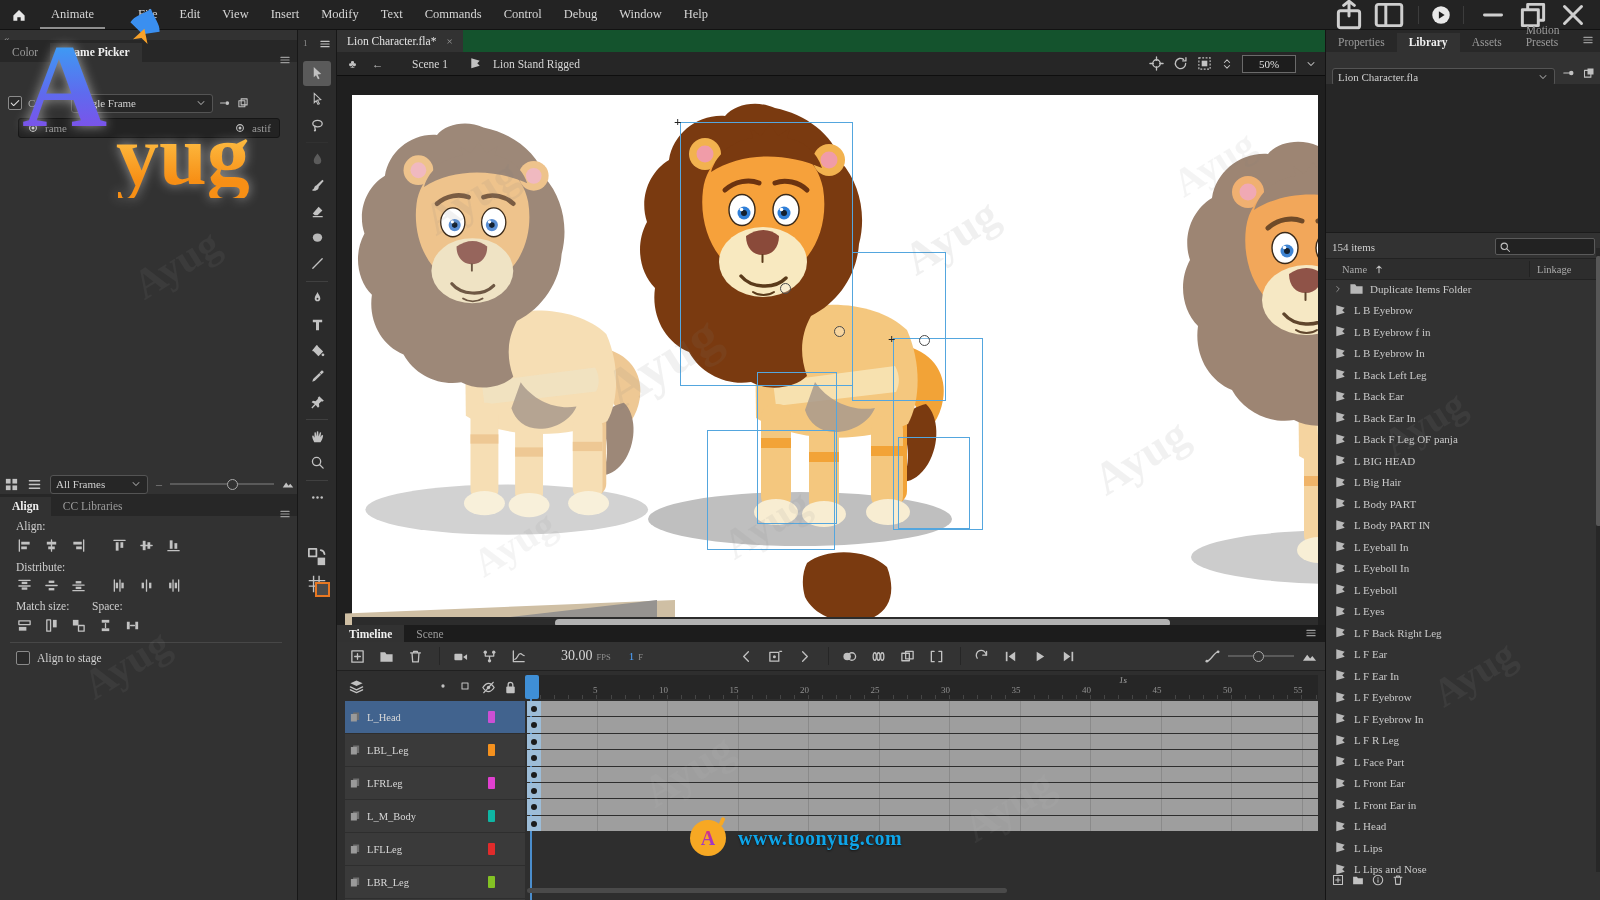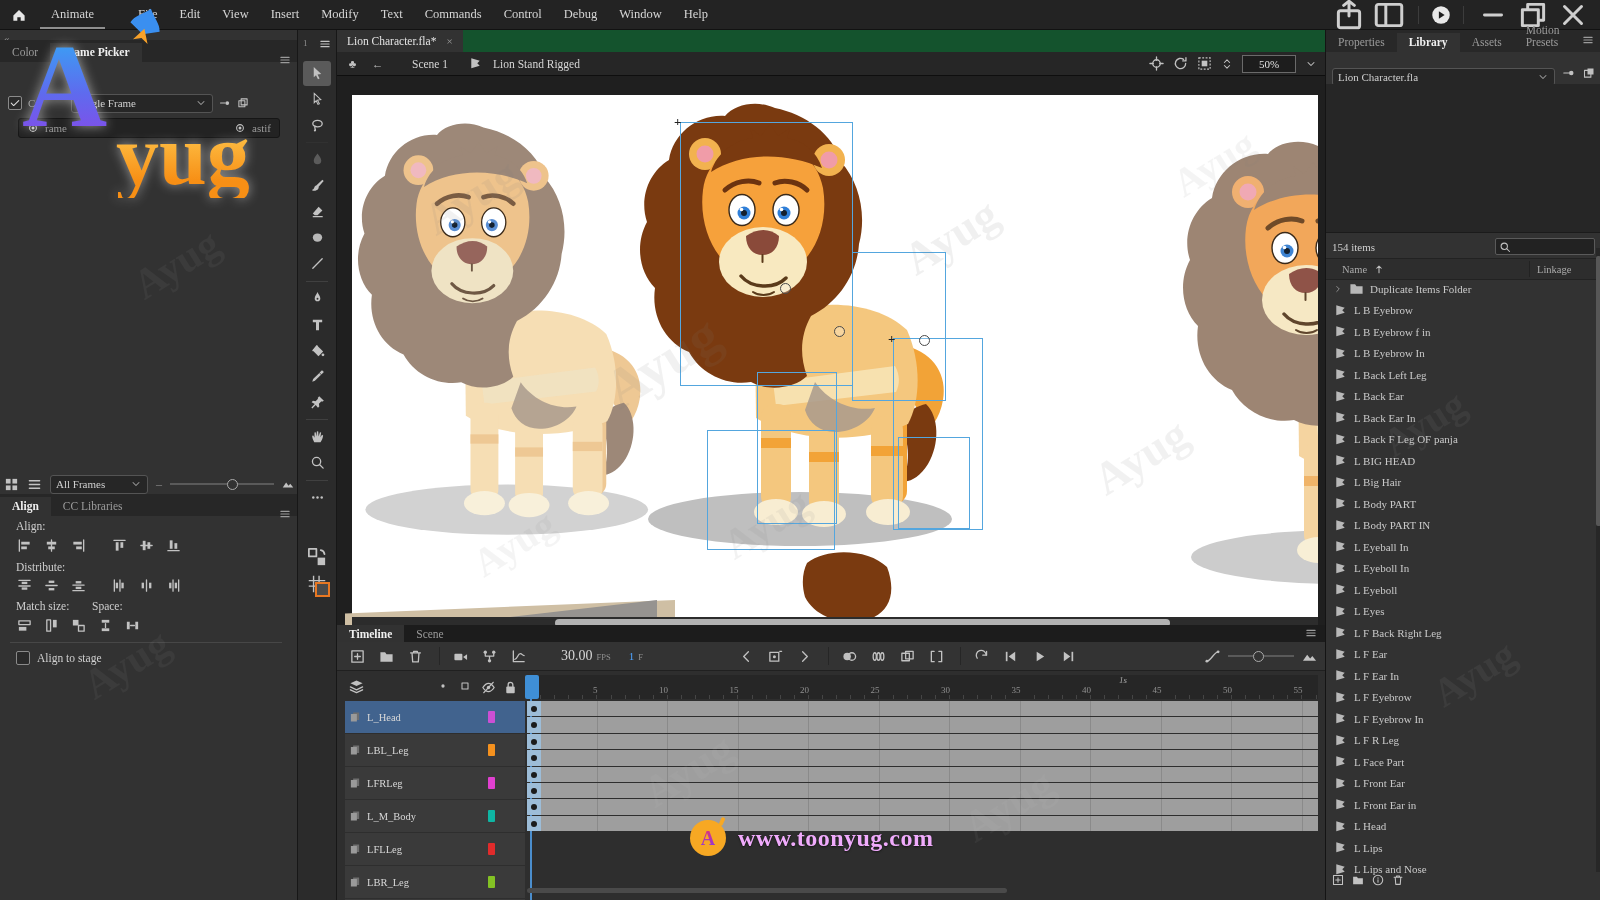--- a/index.html
+++ b/index.html
@@ -153,21 +153,21 @@
       background:linear-gradient(180deg,#35a7f5 5%,#5e6bee 55%,#8a46e8);-webkit-background-clip:text;background-clip:text;color:transparent;
       filter:drop-shadow(0 0 6px rgba(255,255,255,.55));}
   #biglogo .rest{position:absolute;left:102px;top:28px;font-size:86px;font-weight:bold;line-height:1;
       background:linear-gradient(180deg,#ffc94f 15%,#f78f15 80%);-webkit-background-clip:text;background-clip:text;color:transparent;
       filter:drop-shadow(0 0 6px rgba(255,255,255,.5));margin-top:48px;}
   #biglogo .pen{position:absolute;left:108px;top:-32px;width:46px;height:46px;transform:rotate(18deg);}
   #siteband{position:absolute;left:690px;top:820px;display:flex;align-items:center;gap:12px;z-index:60;}
   #sitelogo{width:36px;height:36px;border-radius:50%;background:#f7a823;display:flex;align-items:center;justify-content:center;position:relative;}
   #sitelogo .g{font-size:20px;font-weight:bold;background:linear-gradient(180deg,#e8336d,#8338ec);-webkit-background-clip:text;background-clip:text;color:transparent;}
   #sitelogo .tick{position:absolute;right:2px;top:-3px;width:4px;height:9px;background:#f7a823;border-radius:2px;transform:rotate(24deg);}
-  #sitetext{font-size:24px;font-weight:bold;color:#f0abfc;letter-spacing:.5px;text-shadow:0 1px 2px rgba(0,0,0,.6);}
+  #sitetext{font-size:20px;font-weight:bold;color:#0ea5e9;letter-spacing:.5px;text-shadow:0 1px 2px rgba(0,0,0,.6);}
   .frag{color:#9a9a9a;font-size:11px;}
 </style>
 </head>
 <body>
 
 <div id="app">
 
   <header id="menubar" class="abs">
     <span class="ic home">
         <svg viewBox="0 0 16 16">

